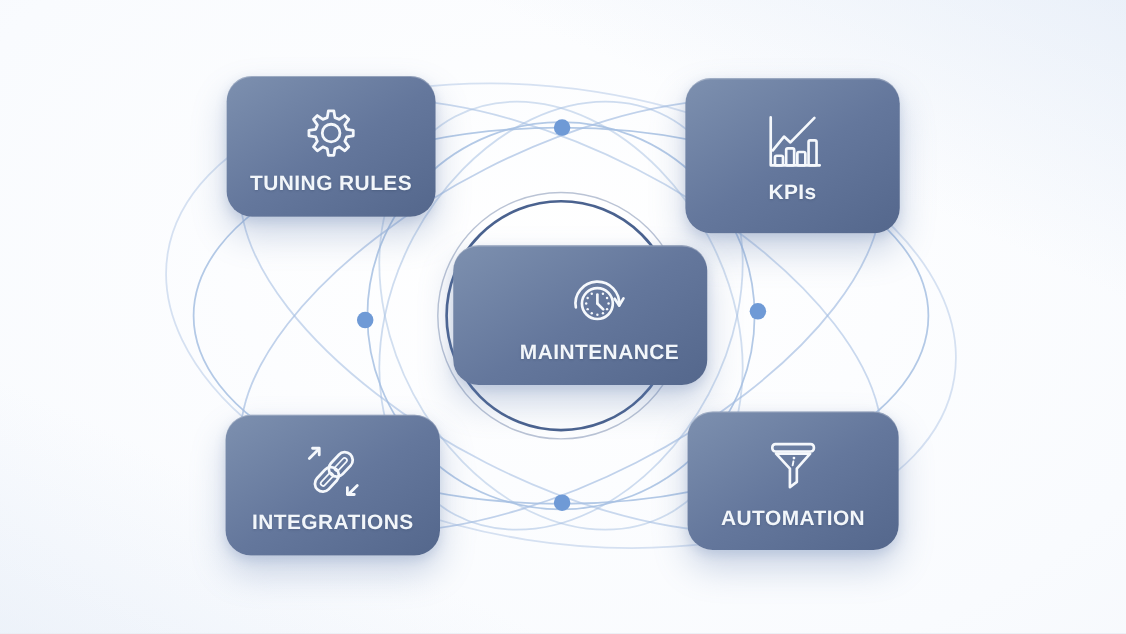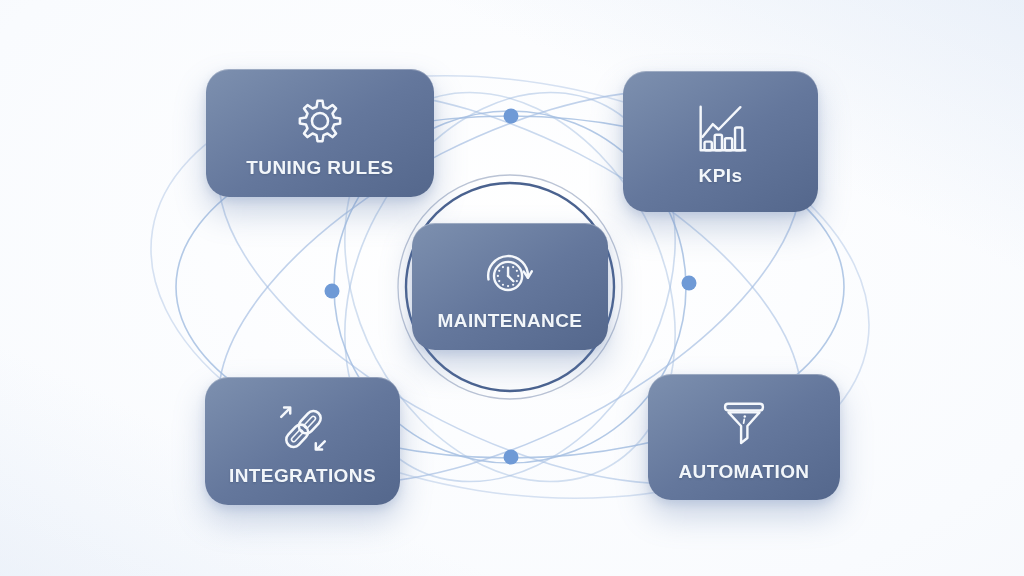--- a/index.html
+++ b/index.html
@@ -17,25 +17,25 @@
   .orbits { position:absolute; left:0; top:0; width:1024px; height:576px; }
 
   .card {
     position:absolute; border-radius:23px;
     background: linear-gradient(148deg, #7d90af 0%, #64779c 52%, #54678c 100%);
     box-shadow: 0 16px 32px rgba(98,127,173,.32), 0 4px 10px rgba(98,127,173,.20),
                 inset 0 1px 0 rgba(255,255,255,.28);
     display:flex; flex-direction:column; align-items:center; justify-content:center;
     gap:6px;
   }
-  .card-tuning       { left:206px; top:69px;  width:228px; height:128px; }
+  .card-tuning       { left:206px; top:69px;  width:190px; height:128px; }
   .card-kpis         { left:623px; top:71px;  width:195px; height:141px; }
-  .card-maintenance  { left:412px; top:223px; width:196px; height:127px; }
+  .card-maintenance  { left:412px; top:223px; width:196px; height:127px;padding-left:35px; }
   .card-integrations { left:205px; top:377px; width:195px; height:128px; }
-  .card-automation   { left:648px; top:374px; width:192px; height:126px; }
+  .card-automation   { left:625px; top:374px; width:192px; height:126px; }
 
   .card-label {
     color:#f2f6fa; font-weight:bold; font-size:19px; letter-spacing:.4px;
     white-space:nowrap; line-height:1;
     text-shadow: 0 1px 2px rgba(40,55,85,.25);
   }
   .icon { display:block; }
 </style>
 </head>
 <body>

